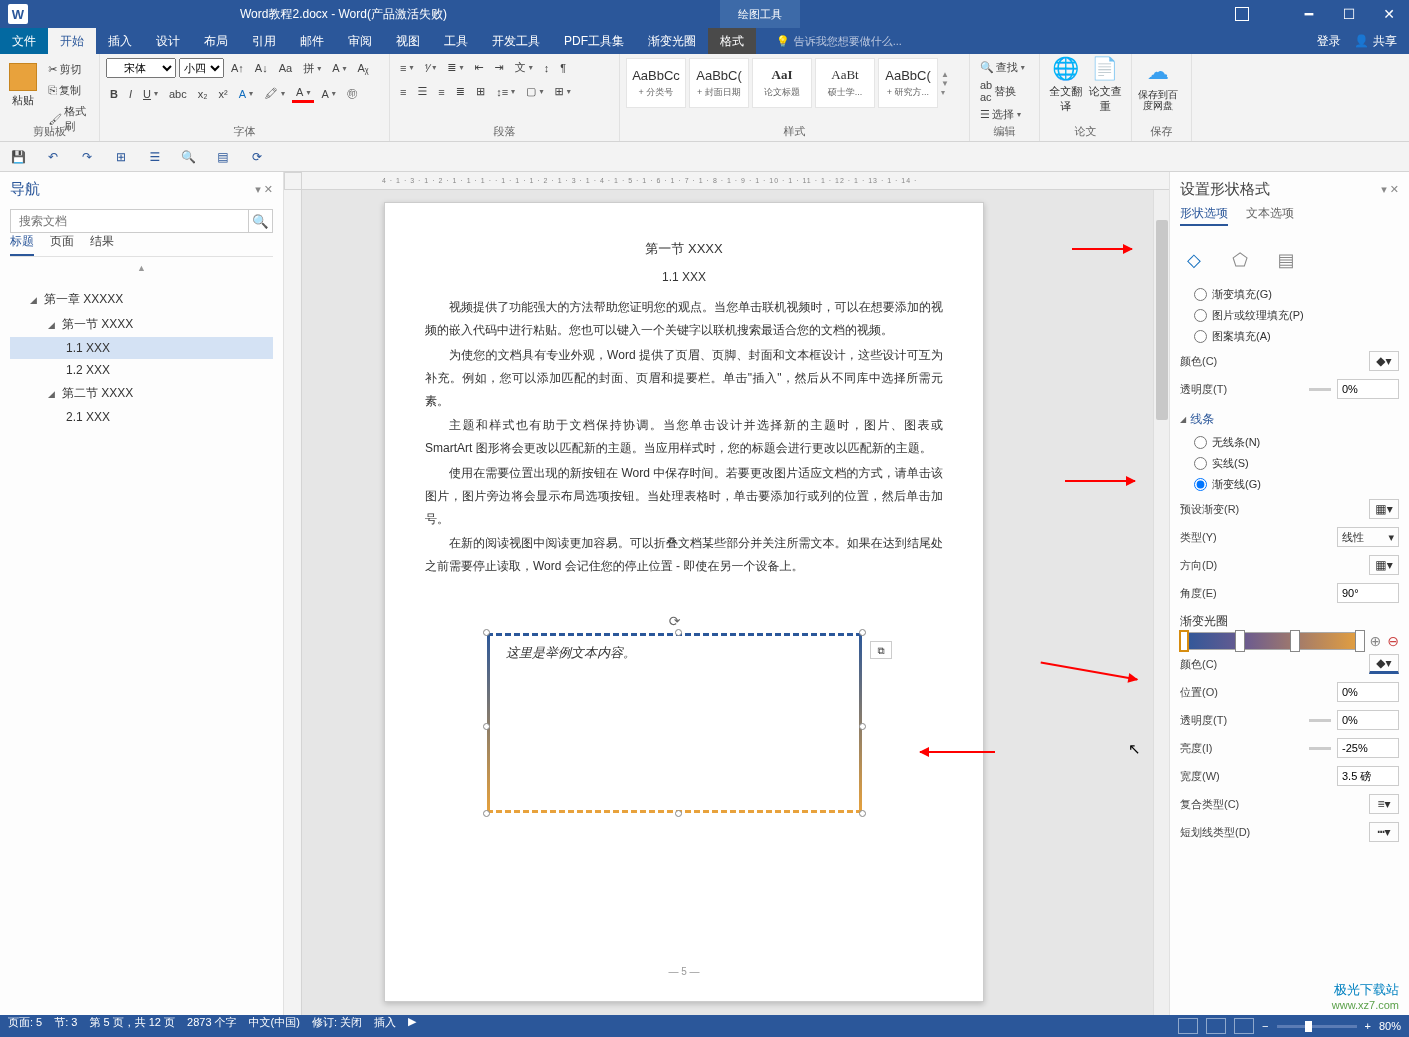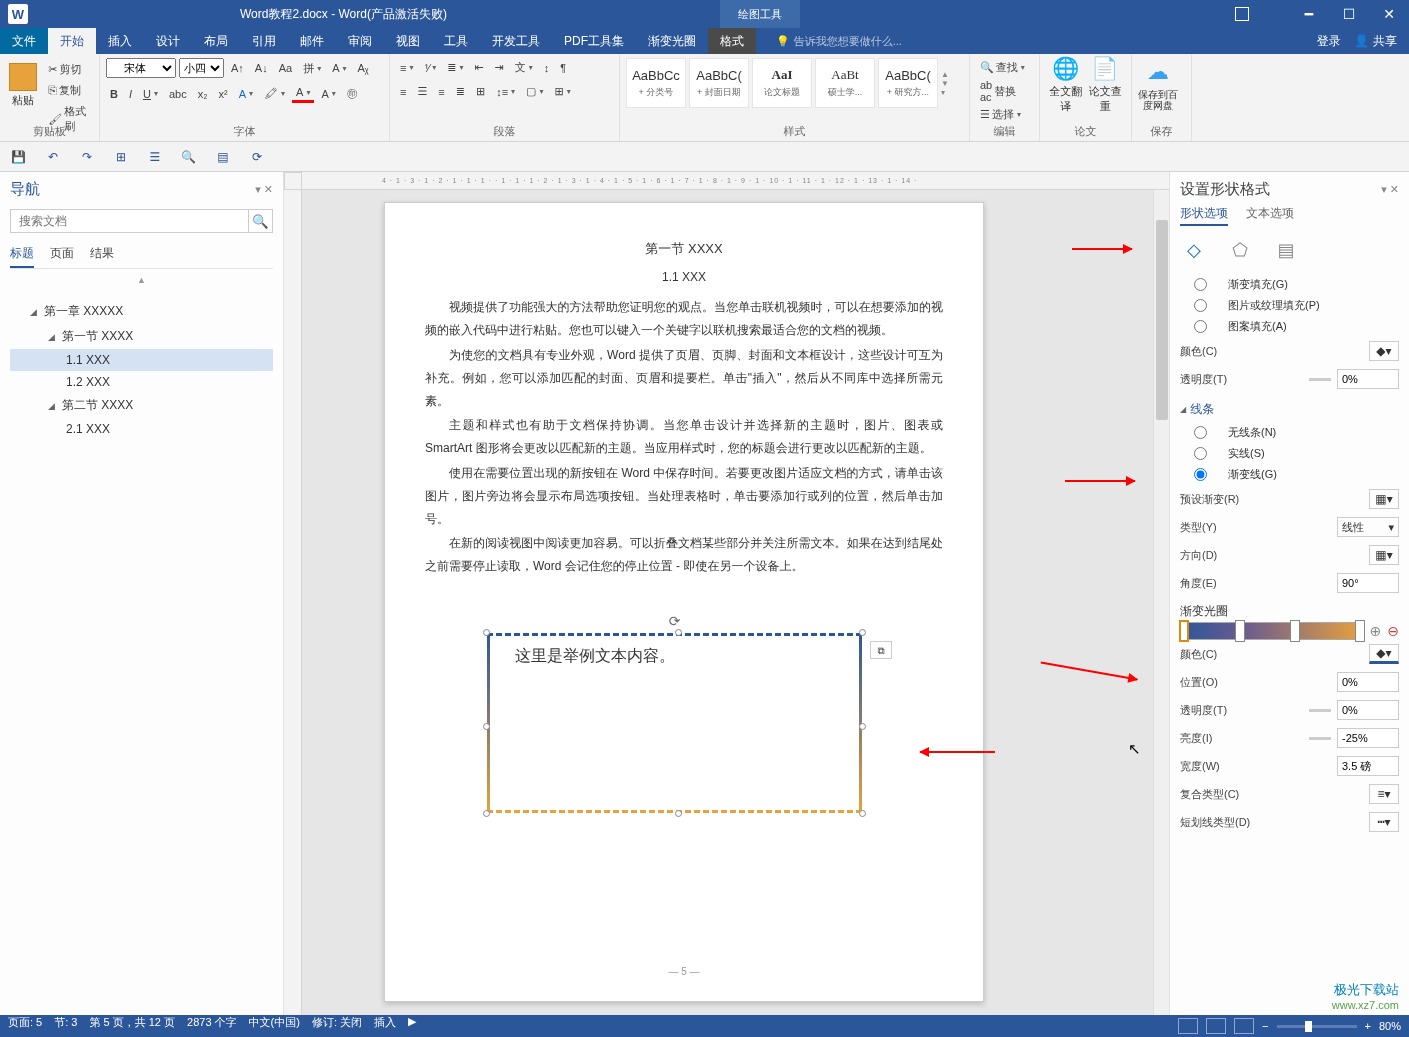--- a/index.html
+++ b/index.html
@@ -43,21 +43,21 @@
 .qat .q-btn { width: 22px; height: 22px; display: flex; align-items: center; justify-content: center; color: #2b579a; }
 
 
 .main { display: flex; height: calc(1037px - 28px - 26px - 88px - 30px - 22px); }
 .nav-pane { width: 284px; border-right: 1px solid #e1e1e1; background: #fdfdfd; padding: 8px 10px; overflow: hidden; }
 .nav-title { color: #2b579a; font-size: 15px; font-weight: 400; display: flex; justify-content: space-between; align-items: center; }
 .nav-close { color: #888; font-size: 11px; }
 .nav-search { margin-top: 10px; display: flex; }
 .nav-search input { flex: 1; height: 24px; border: 1px solid #ccc; padding: 0 8px; font-size: 12px; }
 .nav-search button { width: 24px; height: 24px; border: 1px solid #ccc; border-left: none; background: #fff; }
-.nav-tabs { display: flex; gap: 16px; margin-top: 12px; font-size: 12px; border-bottom: 1px solid #e1e1e1; padding-bottom: 6px; }
+.nav-tabs { display: flex; gap: 16px; font-size: 12px; border-bottom: 1px solid #e1e1e1; padding-bottom: 6px; }
 .nav-tabs .nt { color: #444; }
 .nav-tabs .nt.active { color: #2b579a; border-bottom: 2px solid #2b579a; padding-bottom: 4px; margin-bottom: -6px; }
 .nav-tree { margin-top: 14px; font-size: 12px; }
 .nav-tree .node { padding: 4px 0 4px 4px; display: flex; align-items: center; gap: 4px; }
 .nav-tree .node.l1 { padding-left: 20px; }
 .nav-tree .node.l2 { padding-left: 38px; }
 .nav-tree .node.l3 { padding-left: 56px; }
 .nav-tree .caret { font-size: 9px; color: #666; width: 10px; display: inline-block; }
 .nav-tree .sel { background: #d4e2f4; }
 
@@ -74,39 +74,39 @@
 .page .footer-num { position:absolute; bottom:20px; left:0; right:0; text-align:center; font-size:10px; color:#999; }
 
 
 .text-shape { position: absolute; left: 102px; top: 430px; width: 375px; height: 180px; }
 .handle { width: 7px; height: 7px; border: 1px solid #888; background: #fff; border-radius: 50%; position: absolute; }
 .shape-border { position: absolute; inset: 0; }
 .shape-border .edge-top { position:absolute; top:0; left:0; right:0; height:3px; border-top: 3px dashed #2b579a; }
 .shape-border .edge-bottom { position:absolute; bottom:0; left:0; right:0; height:3px; border-bottom: 3px dashed #e8a23c; }
 .shape-border .edge-left { position:absolute; top:0; bottom:0; left:0; width:3px; border-left: 3px dashed; border-image: linear-gradient(#2b579a, #e8a23c) 1; }
 .shape-border .edge-right { position:absolute; top:0; bottom:0; right:0; width:3px; border-right: 3px dashed; border-image: linear-gradient(#2b579a, #e8a23c) 1; }
-.shape-text { position: absolute; top: 8px; left: 28px; font-size: 16px; }
+.shape-text { position: absolute; top: 8px; left: 19px; font-size: 13px; font-style: italic; }
 .rotate-handle { position:absolute; top:-25px; left:50%; transform:translateX(-50%); font-size:14px; color:#666; }
 .layout-opt { position:absolute; right:-30px; top:8px; width:22px; height:18px; border:1px solid #ccc; background:#fff; display:flex; align-items:center; justify-content:center; font-size:10px; }
 
 .doc-scroll { position:absolute; right:0; top:18px; bottom:0; width:16px; background:#f0f0f0; border-left:1px solid #ddd; }
 .doc-scroll-thumb { position:absolute; top:30px; width:12px; left:2px; height:200px; background:#c8c8c8; border-radius:2px; }
 
 
 .format-pane { width: 240px; background: #fdfdfd; border-left: 1px solid #e1e1e1; padding: 8px 10px; overflow-y: auto; font-size: 12px; }
 .fp-title { color: #444; font-size: 15px; margin-bottom: 6px; display:flex; justify-content:space-between; align-items:center; }
-.fp-tabs { display: flex; gap: 18px; font-size: 12px; margin-bottom: 10px; }
+.fp-tabs { display: flex; gap: 18px; font-size: 12px; margin-bottom: 20px; }
 .fp-tabs .ft { color: #666; }
 .fp-tabs .ft.active { color: #2b579a; border-bottom: 2px solid #2b579a; padding-bottom: 2px; }
 .fp-icons { display: flex; gap: 18px; margin-bottom: 10px; }
 .fp-ic { width: 28px; height: 28px; display: flex; align-items: center; justify-content: center; font-size: 18px; color: #888; }
 .fp-ic.active { color: #0f6cbd; }
 .fp-row { display: flex; align-items: center; justify-content: space-between; padding: 4px 0; }
 .fp-row label { color: #444; font-size: 11px; }
-.fp-radio { display: flex; align-items: center; gap: 21px; padding: 3px 0 3px 14px; font-size: 11px; }
+.fp-radio { display: flex; align-items: center; gap: 5px; padding: 3px 0 3px 14px; font-size: 11px; }
 .fp-section-title { color: #2b579a; font-size: 12px; padding: 8px 0 4px; display: flex; align-items: center; gap: 4px; }
 .fp-section-title::before { content: "◢"; font-size: 8px; color: #666; }
 .fp-input { width: 62px; height: 20px; border: 1px solid #ccc; font-size: 11px; padding: 0 4px; text-align: left; }
 .fp-slider { display: flex; align-items: center; gap: 6px; }
 .fp-slider .track { width: 22px; height: 3px; background: #ccc; position: relative; }
 .fp-combo { width: 62px; height: 20px; border:1px solid #ccc; display:flex; align-items:center; justify-content:space-between; padding:0 4px; font-size:11px; }
 .fp-color-btn { width: 30px; height: 20px; border: 1px solid #ccc; display:flex; align-items:center; justify-content:center; }
 .gradient-strip { height: 18px; background: linear-gradient(90deg, #2b579a 0%, #6b5b8f 35%, #e8a23c 100%); border: 1px solid #aaa; position: relative; flex: 1; }
 .grad-stop { position: absolute; top: -3px; width: 10px; height: 22px; background: #fff; border: 1px solid #888; }
 .grad-stop.sel { border: 2px solid #d68c0f; background:#fff; }

